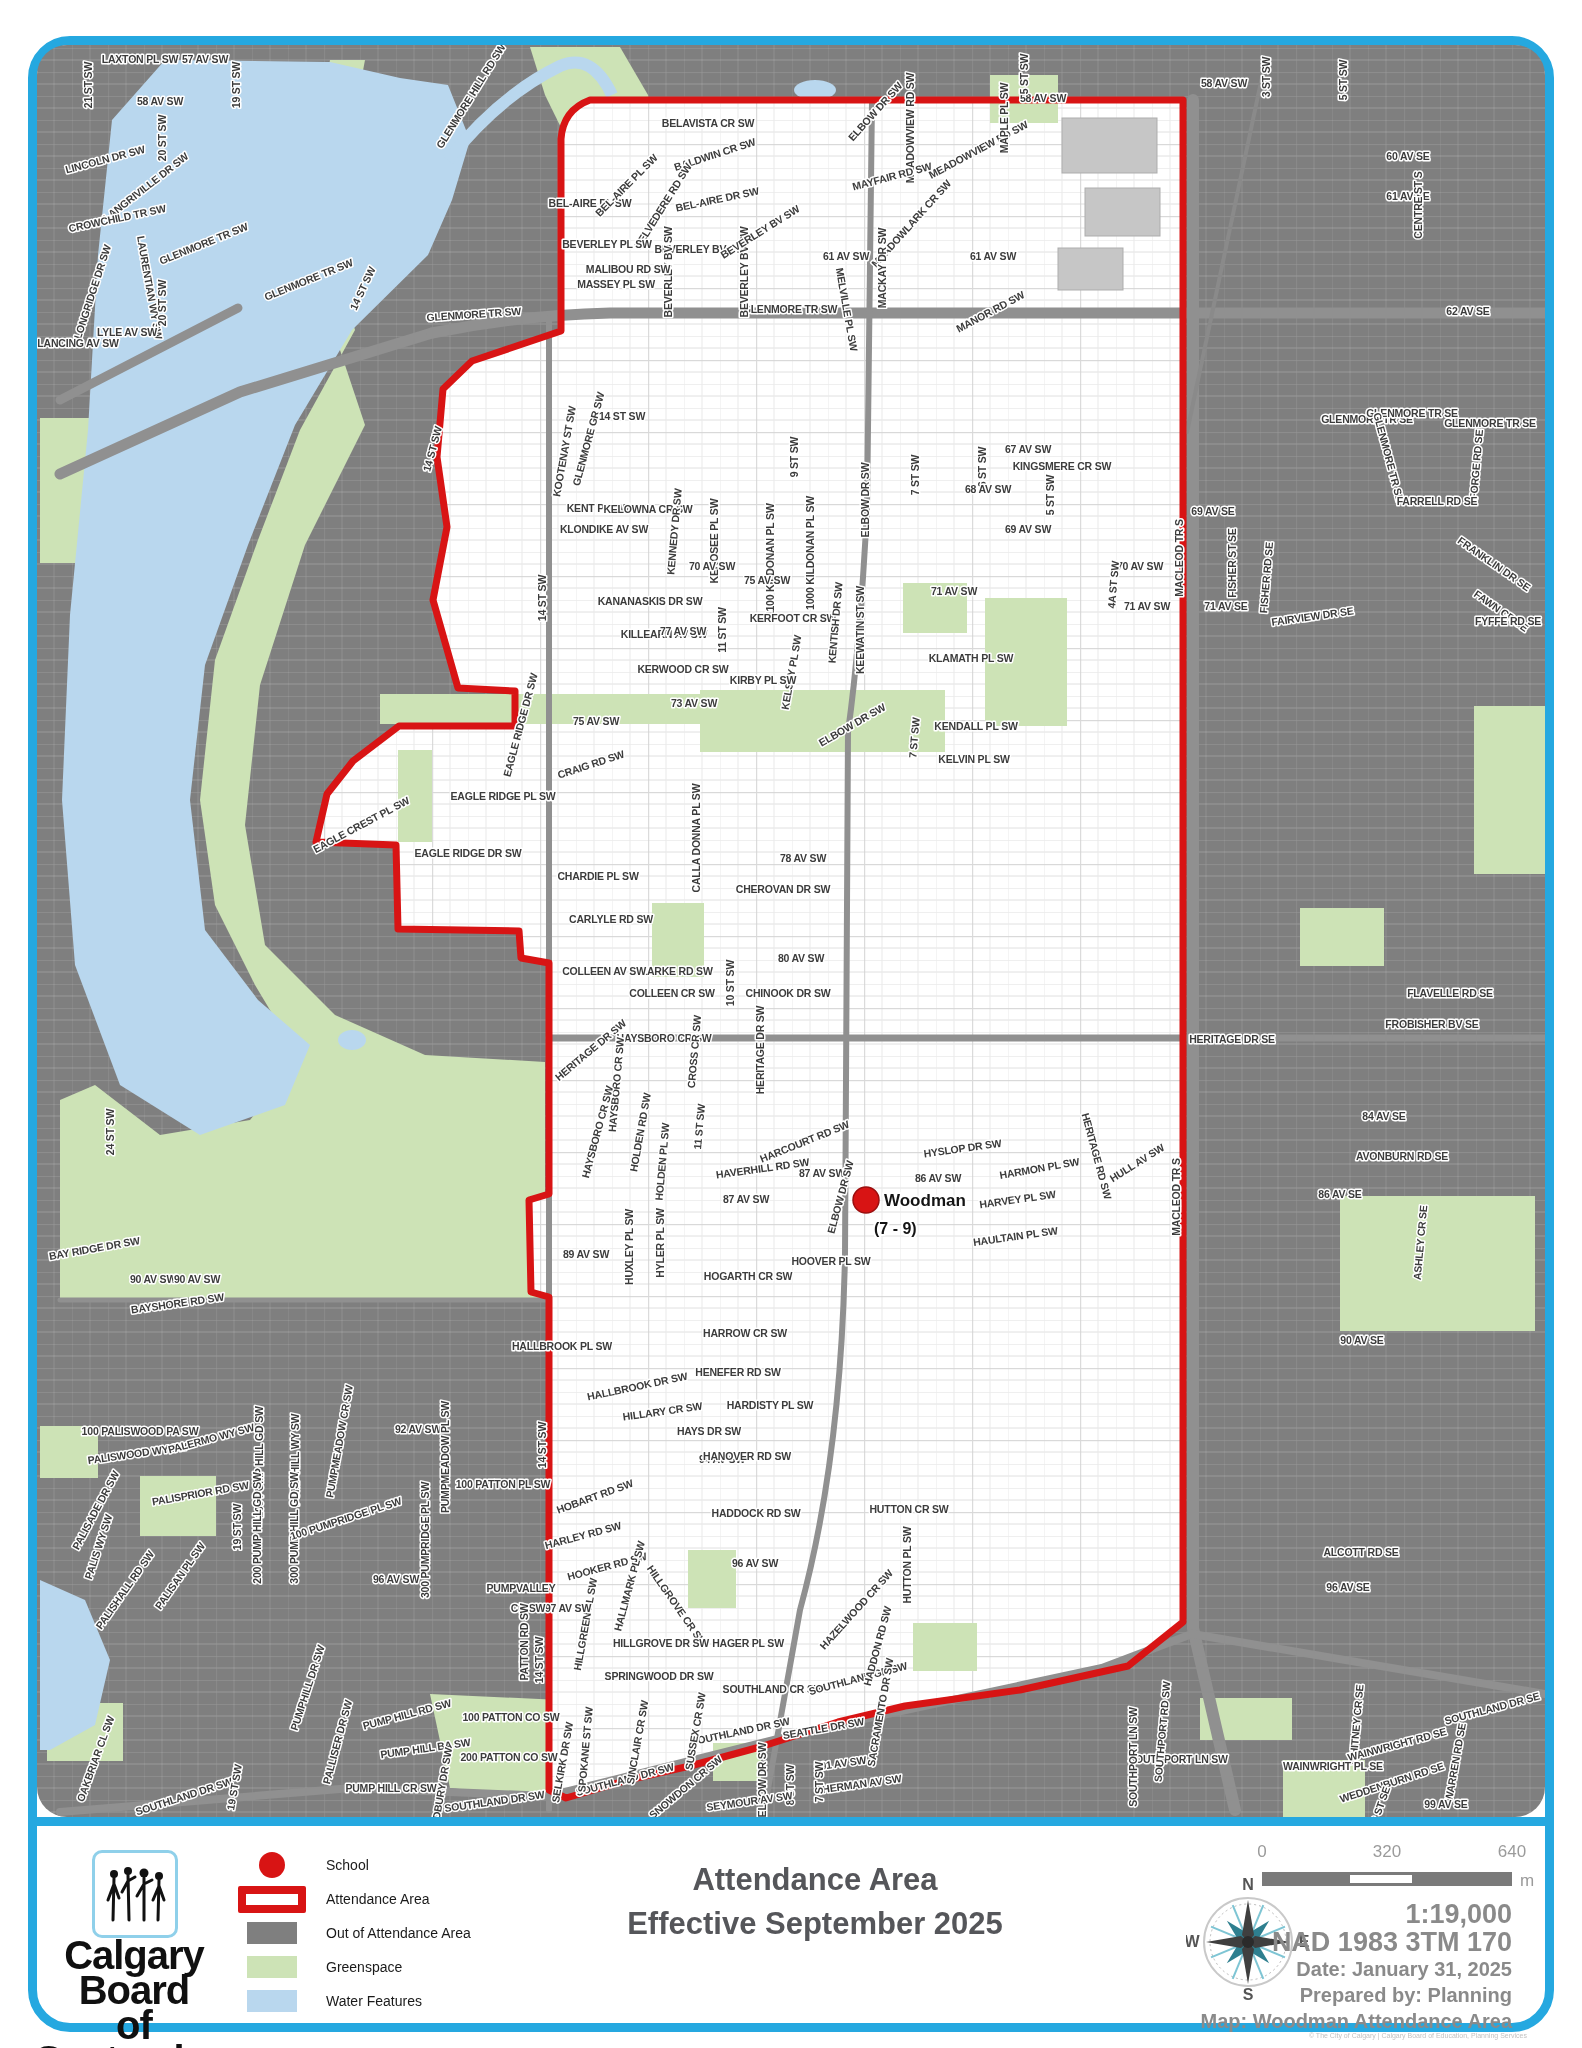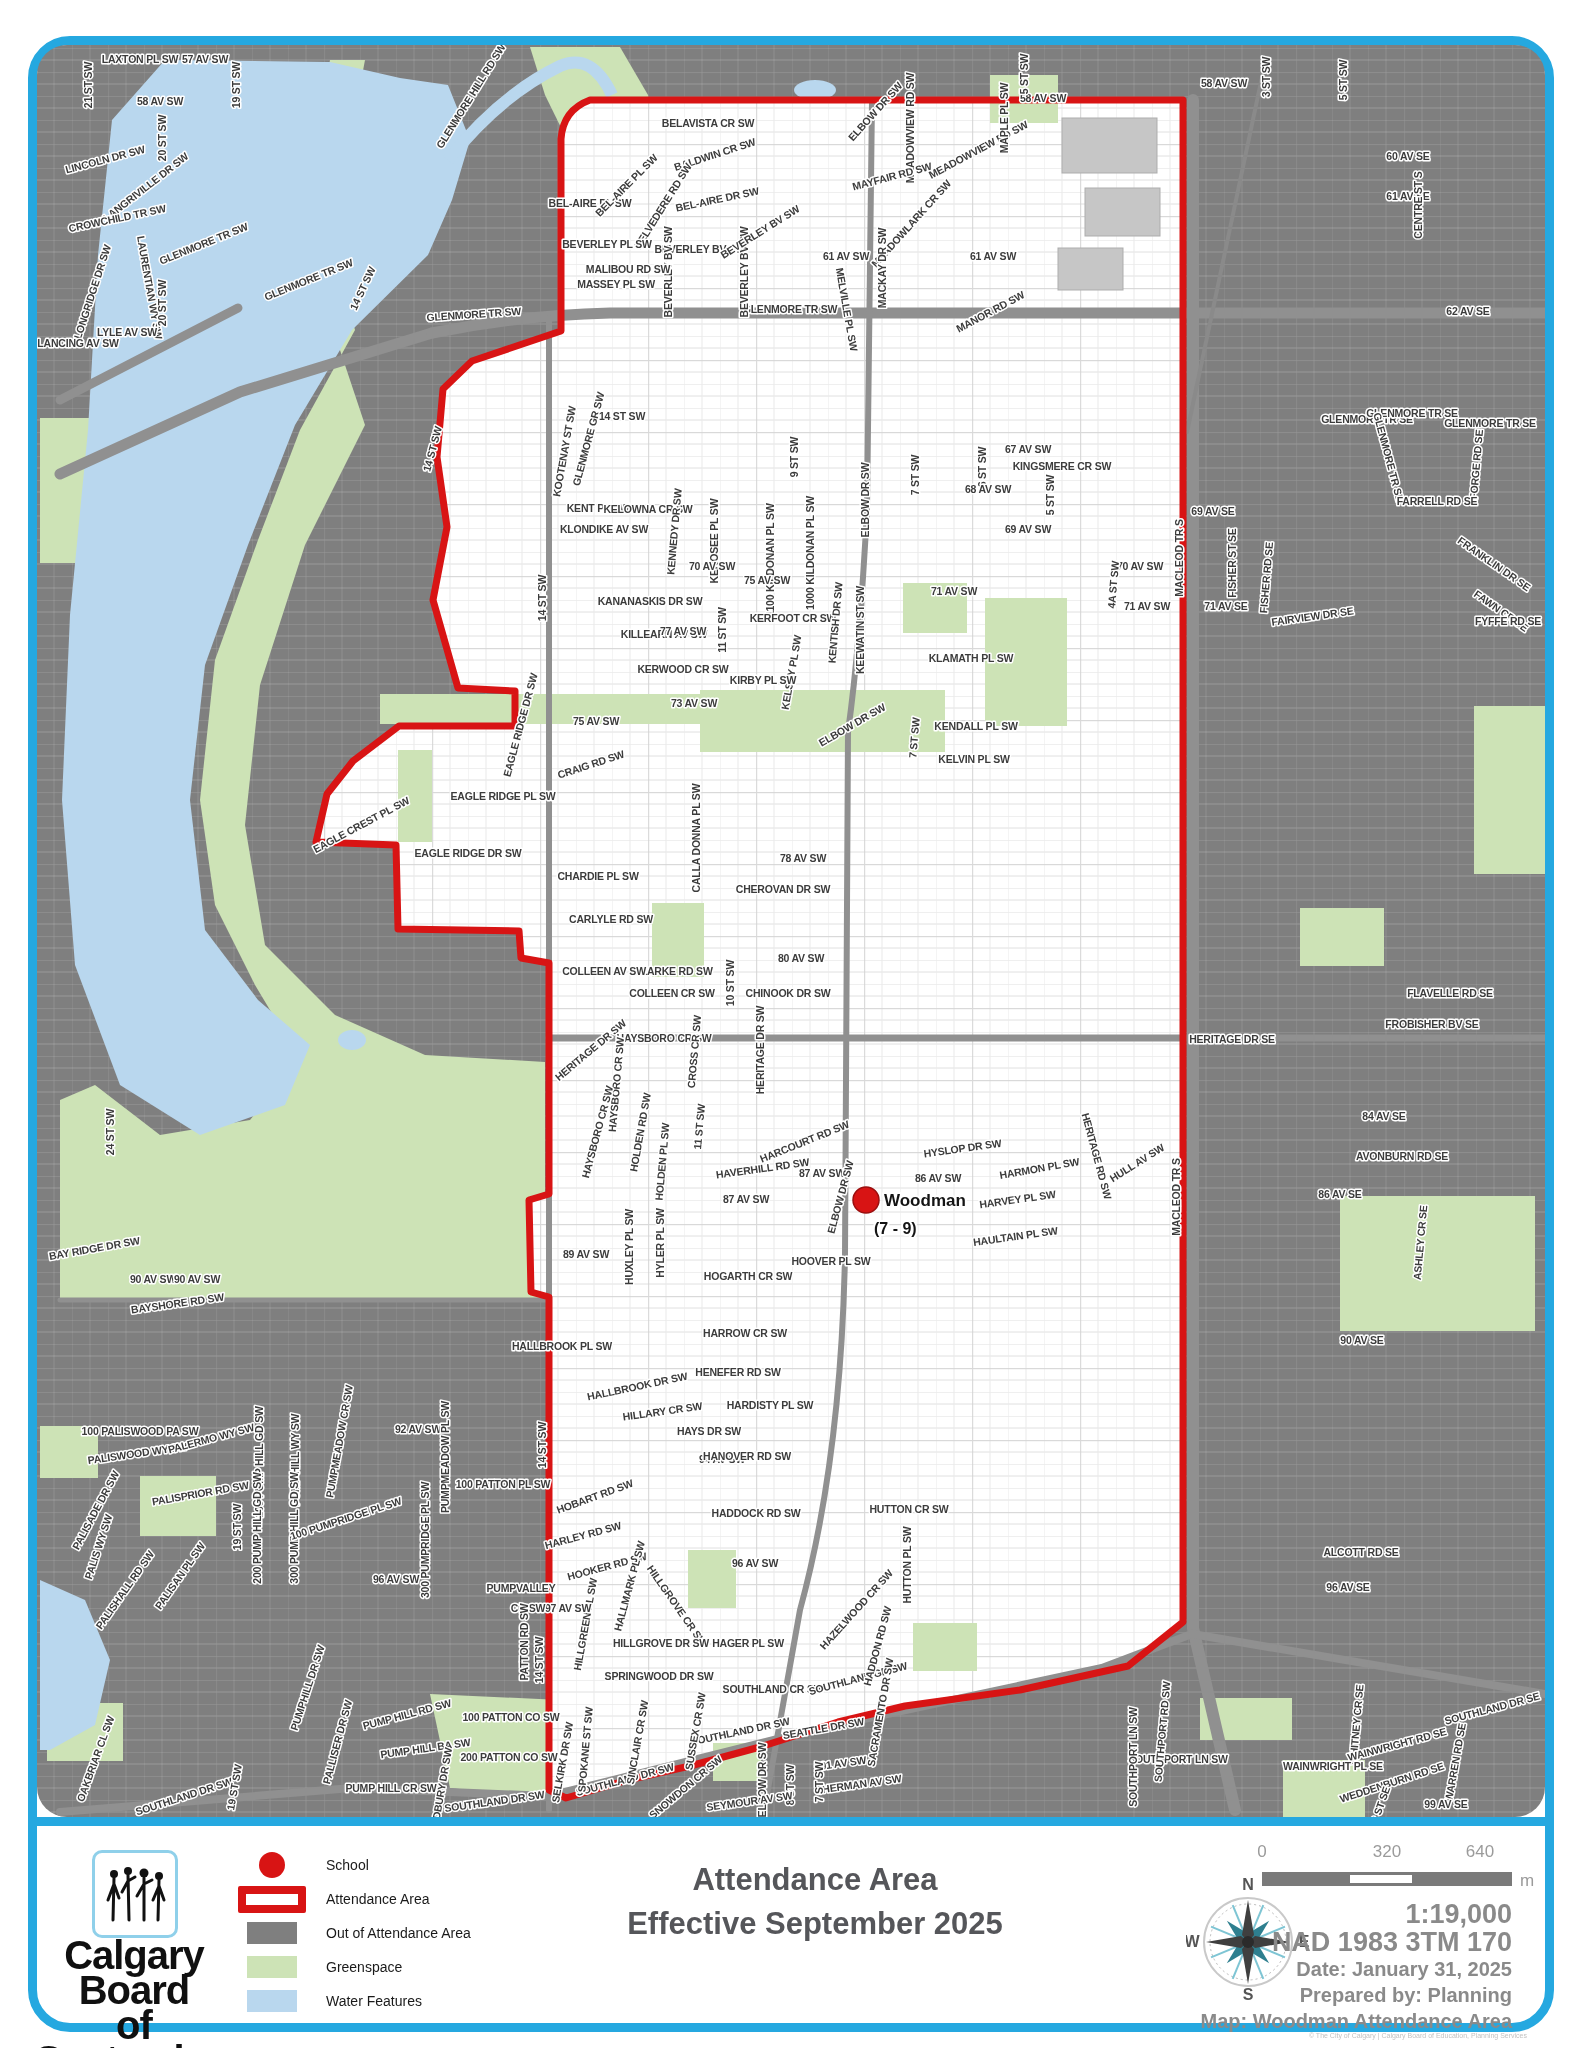--- a/index.html
+++ b/index.html
@@ -461,21 +461,21 @@
   </div>
 
 <div class="title-block">
   <div class="title-line1">Attendance Area</div>
   <div class="title-line2">Effective September 2025</div>
 </div>
 
 <div class="scale-ticks">
   <span class="scale-tick" style="left:1262px">0</span>
   <span class="scale-tick" style="left:1387px">320</span>
-  <span class="scale-tick" style="left:1480px">640</span>
+  <span class="scale-tick" style="left:1512px">640</span>
 </div>
 <div class="scale-bar">
     <div class="scale-bar-inner"></div>
   </div>
 <div class="scale-unit">m</div>
 
 <svg class="compass" viewBox="0 0 124 124">
   <g transform="translate(62,64)">
     <circle r="44" fill="#ffffff" stroke="#c9c9c9" stroke-width="2"></circle>
     <circle r="38" fill="none" stroke="#b9b9b9" stroke-width="1" stroke-dasharray="2,3"></circle>

